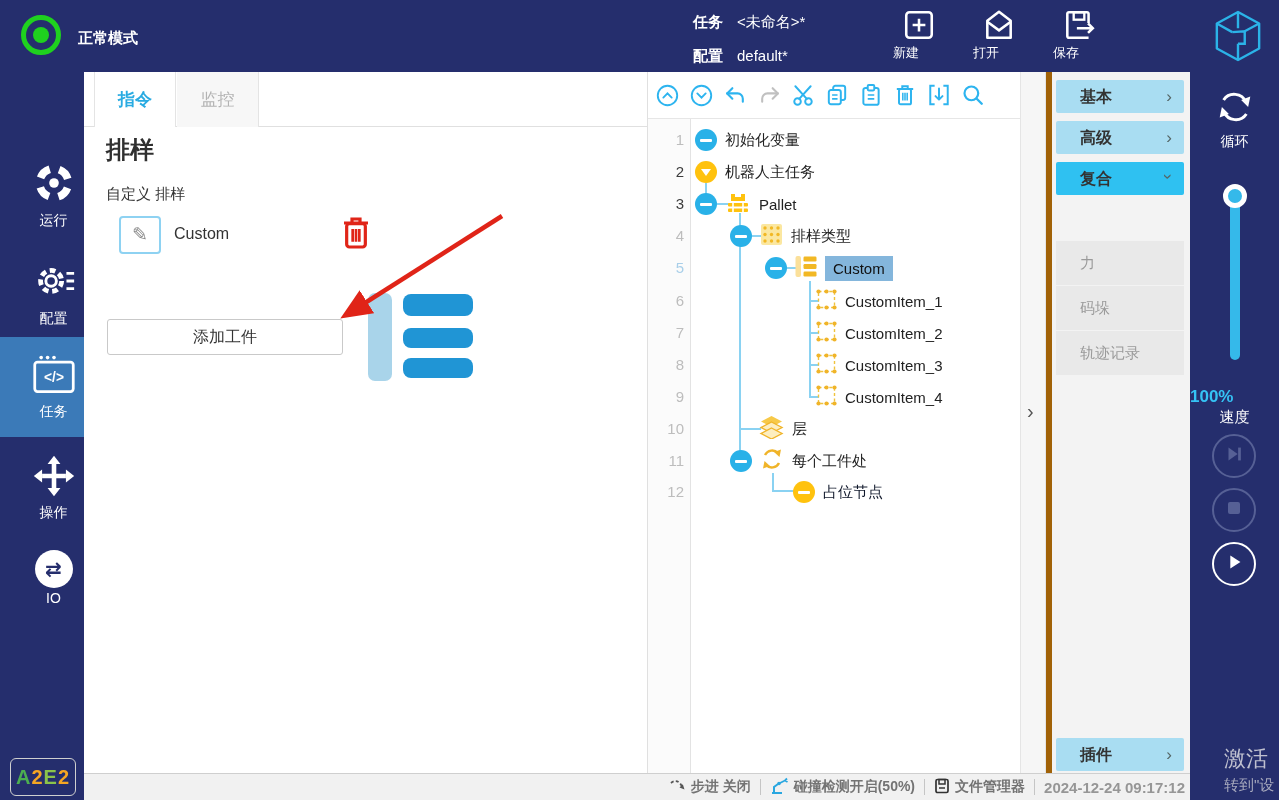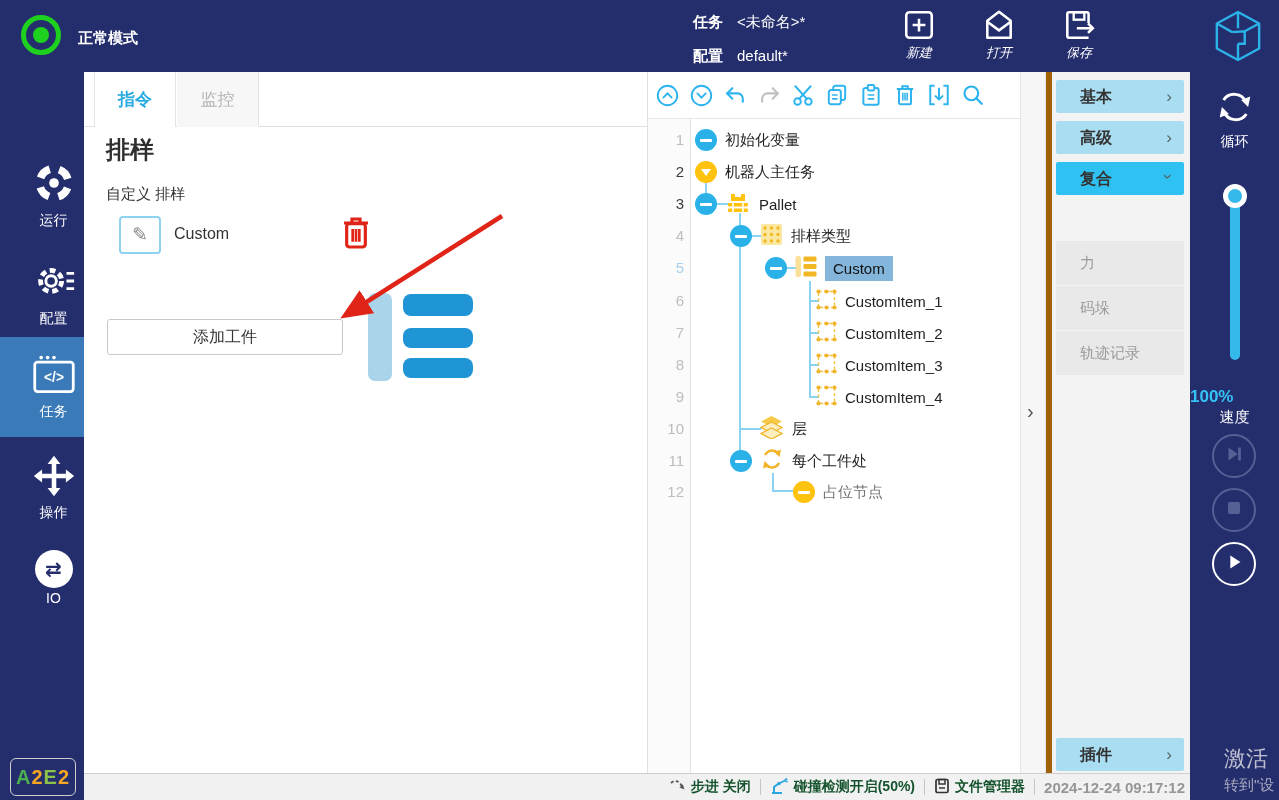--- a/index.html
+++ b/index.html
@@ -10,21 +10,21 @@
     color:#222;
   }
   
   .topbar { position:absolute; left:0; top:0; width:1279px; height:72px; background:#252e6d; }
   .status-ind { position:absolute; left:21px; top:15px; width:40px; height:40px; border:5px solid #1fd11f; border-radius:50%; }
   .status-ind .dot { position:absolute; left:7px; top:7px; width:16px; height:16px; background:#1fd11f; border-radius:50%; }
   .mode { position:absolute; left:78px; top:29px; color:#fff; font-weight:bold; font-size:15px; }
   .meta { position:absolute; left:693px; top:9px; color:#fff; font-size:15px; }
   .meta-row { height:26px; line-height:26px; margin-bottom:8px; white-space:nowrap; }
   .meta-label { font-weight:bold; margin-right:14px; }
-  .tb-action { position:absolute; top:8px; width:52px; text-align:center; color:#fff; cursor:pointer;font-style:italic; }
+  .tb-action { position:absolute; top:8px; width:52px; color:#fff; cursor:pointer; }
   .tb-action svg { display:block; margin:0 auto 2px auto; }
   .tb-action .lbl { font-size:13px; }
   .logo { position:absolute; left:1213px; top:8px; }
   
   .sidebar { position:absolute; left:0; top:72px; width:84px; height:728px; background:#252e6d; }
   .side-item { position:absolute; left:0; width:100px; text-align:center; color:#fff; cursor:pointer;padding-left:7px; }
   .side-item .lbl { font-size:14px; margin-top:2px; }
   .side-item.sel { background:#3b7ab8; }
   .io-circle { width:38px; height:38px; margin:0 auto; background:#fff; border-radius:50%;
                color:#252e6d; font-size:20px; font-weight:bold; line-height:38px; text-align:center; }
@@ -55,21 +55,21 @@
   .treepanel { position:absolute; left:647px; top:72px; width:373px; height:701px; background:#fff; border-left:1px solid #e0e0e0; }
   .tree-toolbar { position:absolute; left:0; top:0; right:0; height:47px; border-bottom:1px solid #e6e6e6;
                   display:flex; align-items:center; padding-left:7px; gap:10px; background:#fff; }
   .tico { width:24px; height:24px; display:flex; align-items:center; justify-content:center; cursor:pointer; }
   .gutter { position:absolute; left:0; top:47px; bottom:0; width:43px; background:#fbfbfb; border-right:1px solid #e3e3e3; }
   .trow { position:absolute; left:0; right:0; height:32px; z-index:2; }
   .tnum { position:absolute; left:0; width:36px; text-align:right; font-size:15px; line-height:32px; }
   .tnum.dim{color:#bdbdbd}.tnum.dark{color:#3c3c3c}.tnum.selnum{color:#a9cfe9}
   .tcontent { position:absolute; top:0; height:32px; display:flex; align-items:center; gap:8px; }
   .tlabel { font-size:15px; color:#222; white-space:nowrap; }
-  .tlabel.gray { color:#737373; }
+  .tlabel.gray { color:#0f172a; }
   .tlabel.hl { background:#84b6dc; padding:4px 8px; color:#111; }
   .tog { width:22px; height:22px; border-radius:50%; position:relative; flex:0 0 auto; }
   .tog.blue{background:#29b1e8}.tog.yellow{background:#ffc20e}
   .tog .minus { position:absolute; left:5px; top:9.5px; width:12px; height:3px; background:#fff; border-radius:1px; }
   .tog .tri { position:absolute; left:6px; top:8px; width:0; height:0;
               border-left:5px solid transparent; border-right:5px solid transparent; border-top:7px solid #fff; }
   .conn { position:absolute; background:#8ad2f2; z-index:1; }
   .strip { position:absolute; left:1020px; top:72px; width:26px; height:701px; background:#f6f6f6;
            border-left:1px solid #e5e5e5; border-right:1px solid #e5e5e5; cursor:pointer; }
   .strip .chev { position:absolute; top:328px; left:6px; font-size:20px; color:#555; }
@@ -91,21 +91,21 @@
                    background:#35b9ea; border:5px solid #fff; cursor:pointer; }
   .pct { position:absolute; left:0; top:315px; width:89px; text-align:left; color:#35c3f5; font-weight:bold; font-size:17px; }
   .speed { position:absolute; left:0; top:336px; width:89px; text-align:center; color:#fff; font-size:15px; }
   .t-btn { position:absolute; left:22px; width:44px; height:44px; border-radius:50%; border:2px solid #566095;
            display:flex; align-items:center; justify-content:center; cursor:pointer; }
   .t-btn.play { border-color:#fff; }
   
   .statusbar { position:absolute; left:84px; top:773px; width:1106px; height:27px; background:#f1f1f1;
                border-top:1px solid #cfcfcf; display:flex; align-items:center; justify-content:flex-end;
                gap:9px; padding-right:5px; font-size:14px; }
-  .sb-item { display:flex; align-items:center; gap:5px; color:#14532d; font-weight:600; white-space:nowrap; cursor:pointer; }
+  .sb-item { display:flex; align-items:center; gap:5px; color:#737373; font-weight:600; white-space:nowrap; cursor:pointer; }
   .sb-sep { width:0; height:16px; border-left:1px solid #c5c5c5; }
   .sb-time { color:#969696; font-weight:600; font-size:15px; }
   
   .wm1 { position:absolute; left:1224px; top:744px; font-size:22px; color:#bfc0cf; white-space:nowrap; }
   .wm2 { position:absolute; left:1224px; top:776px; font-size:15px; color:#a6a8bd; white-space:nowrap; }
 </style>
 </head>
 <body>
 
 <div class="screen">

